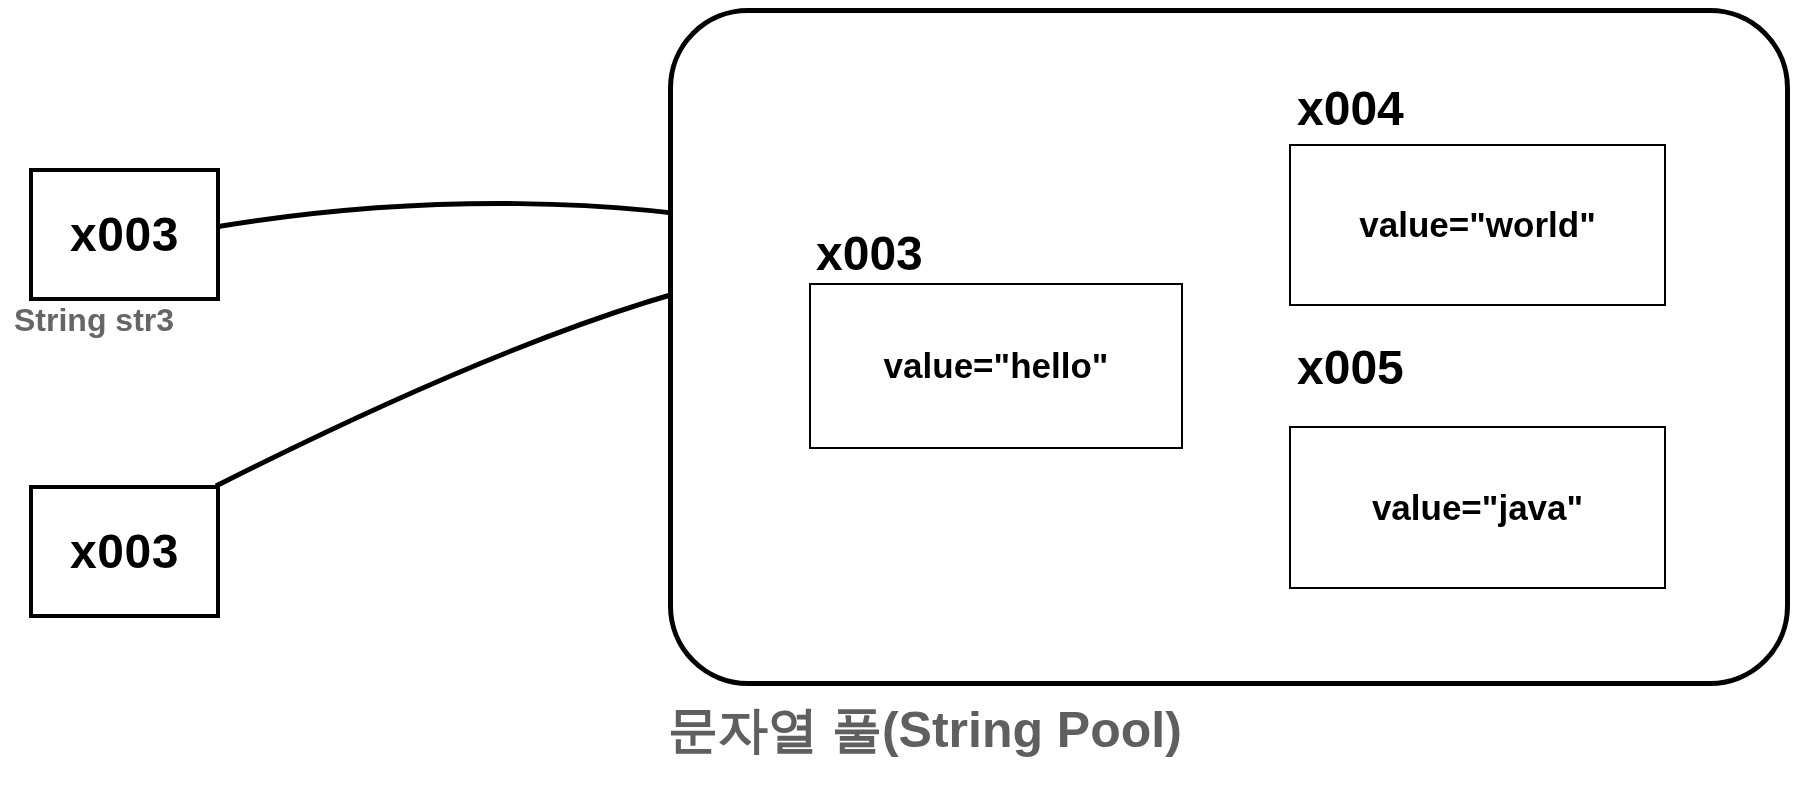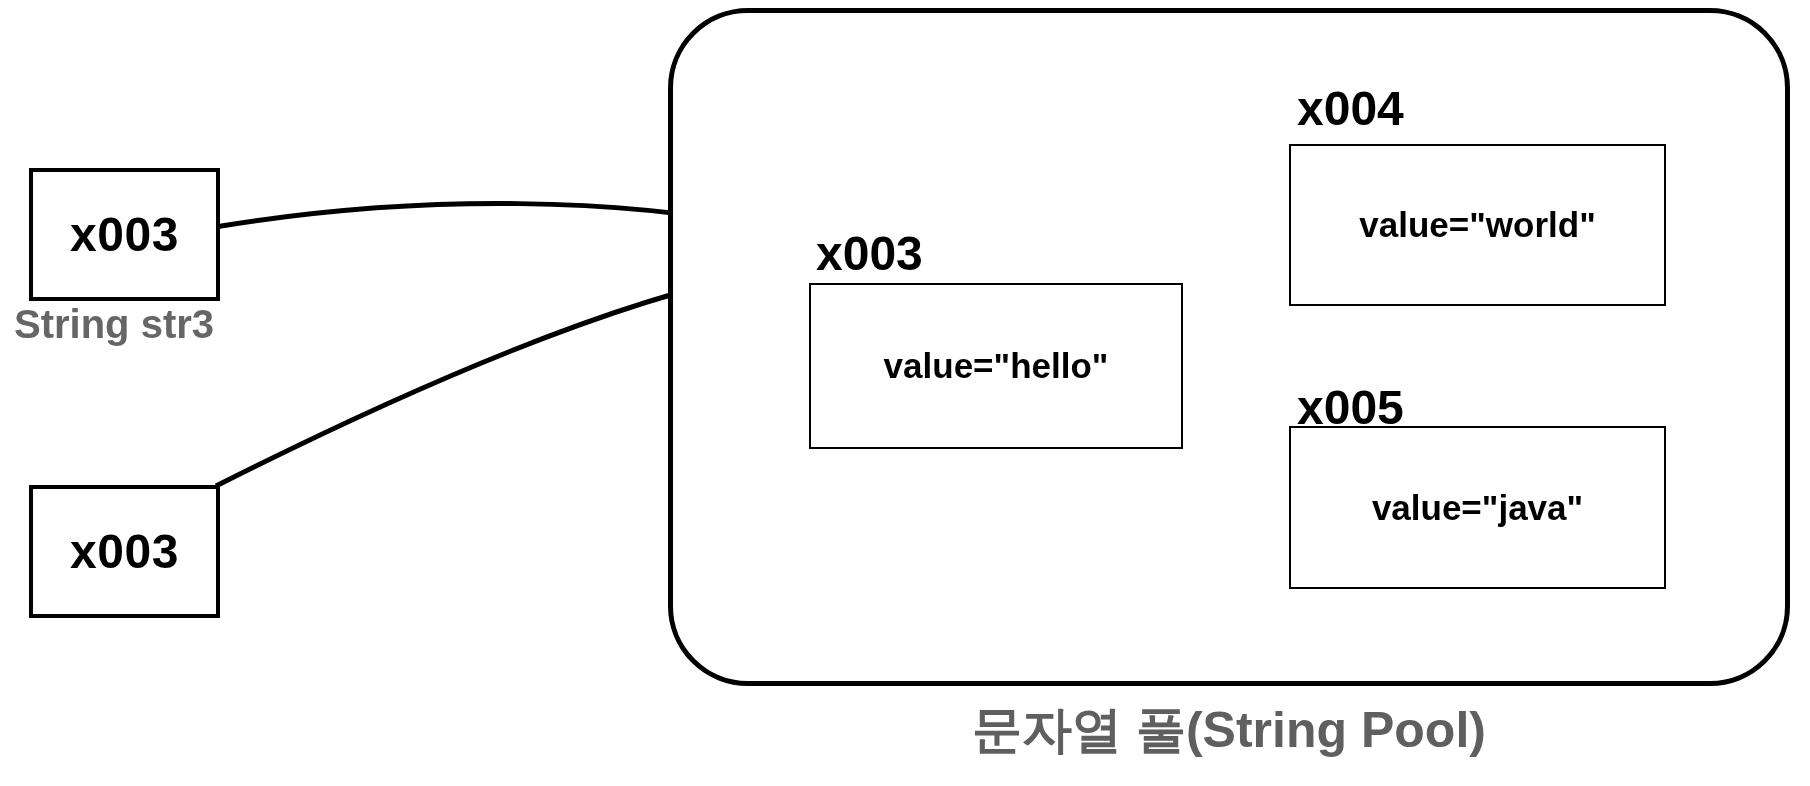--- a/index.html
+++ b/index.html
@@ -26,21 +26,21 @@
     border: 4px solid #000000;
     background: #ffffff;
     display: flex;
     align-items: center;
     justify-content: center;
     font-size: 48px;
     letter-spacing: 0.5px;
   }
   .ref-caption {
     position: absolute;
-    font-size: 40px;
+    font-size: 32px;
     color: #666666;
     white-space: nowrap;
   }
 
   
   .pool {
     position: absolute;
     left: 668px;
     top: 8px;
     width: 1122px;
@@ -48,21 +48,21 @@
     border: 5px solid #000000;
     border-radius: 80px;
     background: #ffffff;
     box-sizing: border-box;
   }
   .pool-caption {
     position: absolute;
     left: 668px;
     top: 697px;
     width: 1122px;
-    text-align: center;
+    text-align: left;
     font-size: 50px;
     color: #5f5f5f;
     white-space: nowrap;
   }
 
   
   .entry-address {
     position: absolute;
     font-size: 48px;
     color: #000000;
@@ -116,20 +116,20 @@
   <div class="entry-address" style="left:816px; top:230px;">x003</div>
   <div class="entry-box" style="left:809px; top:283px; width:370px; height:162px;">
     <span>value="hello"</span>
   </div>
 
   <div class="entry-address" style="left:1297px; top:85px;">x004</div>
   <div class="entry-box" style="left:1289px; top:144px; width:373px; height:158px;">
     <span>value="world"</span>
   </div>
 
-  <div class="entry-address" style="left:1297px; top:344px;margin-top:40px;">x005</div>
+  <div class="entry-address" style="left:1297px; top:344px;">x005</div>
   <div class="entry-box" style="left:1289px; top:426px; width:373px; height:159px;">
     <span>value="java"</span>
   </div>
 
   <div class="pool-caption">문자열 풀(String Pool)</div>
 
 </div>
 
 </body></html>

